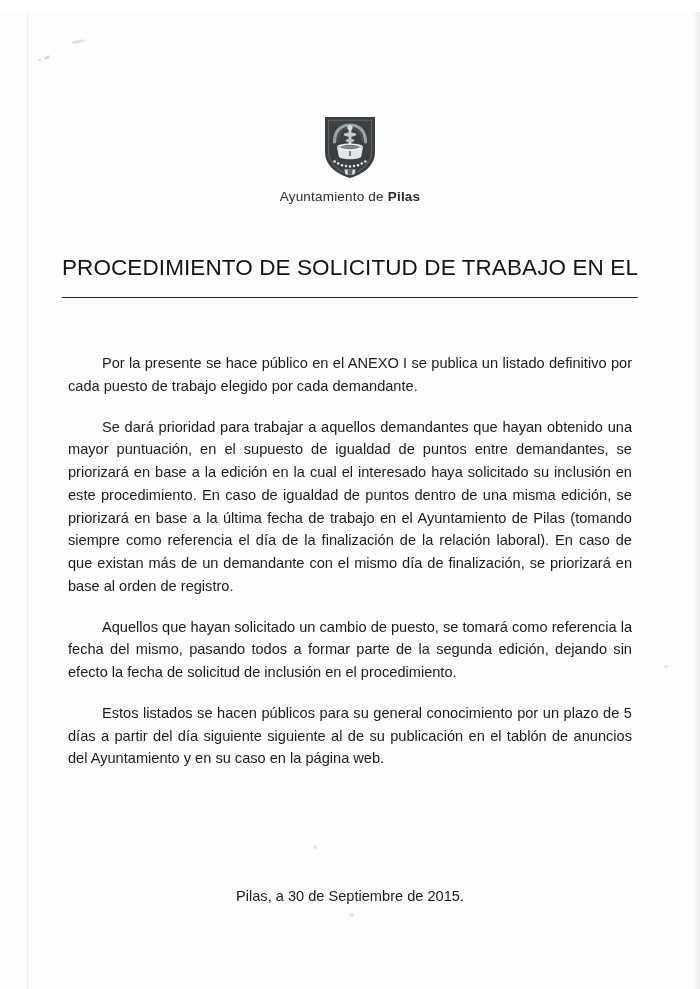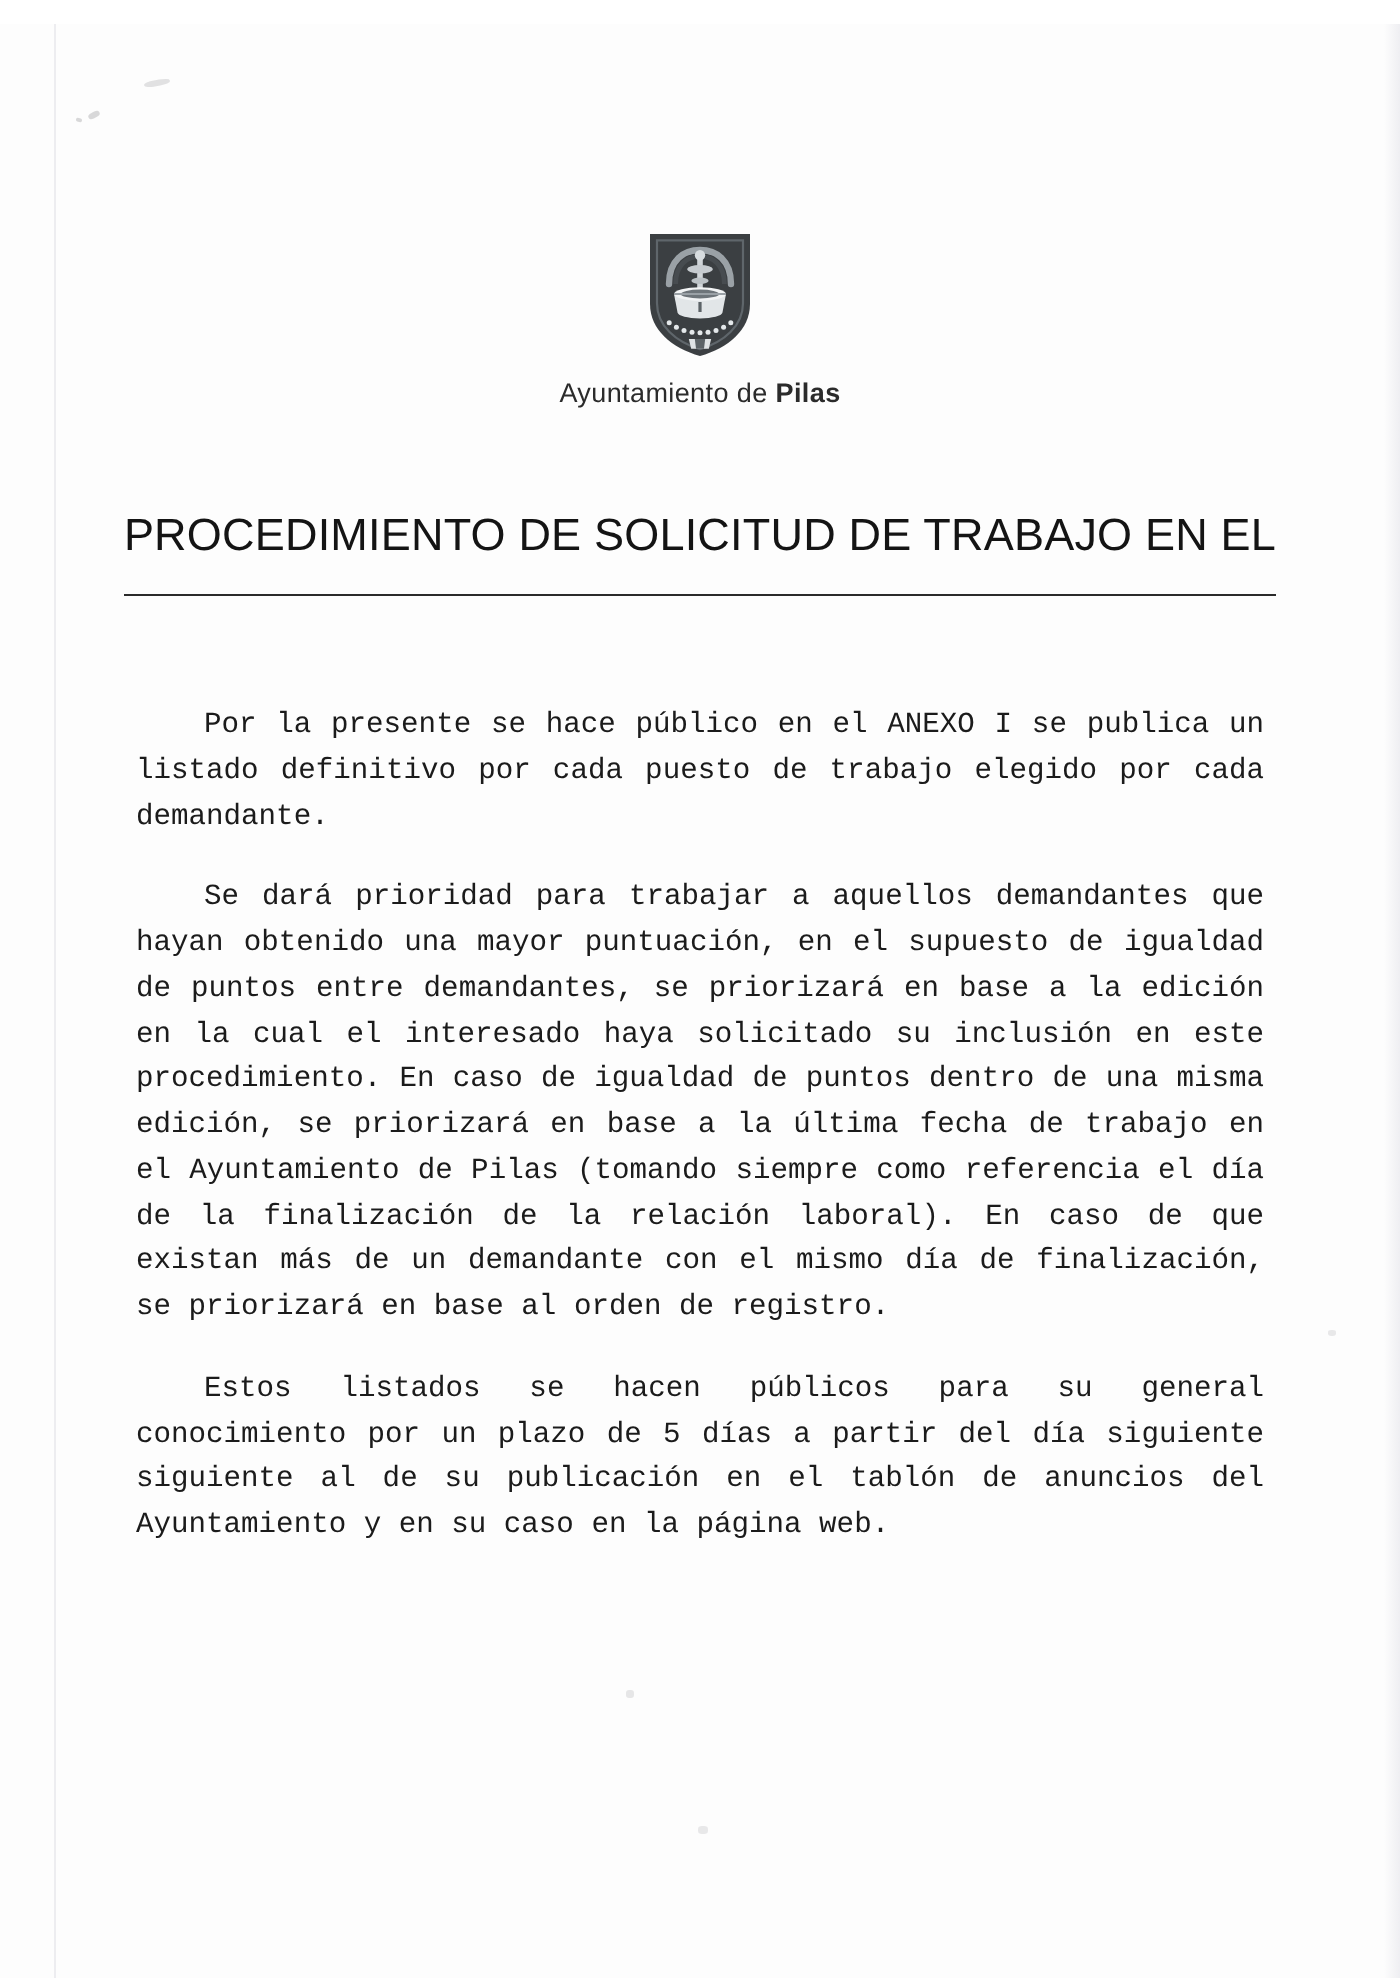--- a/index.html
+++ b/index.html
@@ -93,21 +93,20 @@
     width: 564px;
   }
   .para {
     margin: 0 0 18px 0;
     text-indent: 34px;
     text-align: justify;
     font-size: 14.6px;
     line-height: 1.56;
     color: #1b1b1b;
     hyphens: none;
-    font-family: Liberation Mono, monospace;
   }
   .para:last-child { margin-bottom: 0; }
 
   
   .closing {
     position: absolute;
     left: 0; right: 0;
     top: 876px;
     text-align: center;
     font-size: 14.6px;
@@ -185,17 +184,19 @@
     </div>
   </div>
 
   <h1 class="doc-title">
     <span class="tl tl1">PROCEDIMIENTO DE SOLICITUD DE TRABAJO EN EL</span><br>
   </h1>
 
   <div class="body-block">
     <p class="para">Por la presente se hace público en el  ANEXO I se publica un listado definitivo por cada puesto de trabajo elegido por cada demandante.</p>
     <p class="para">Se dará prioridad para trabajar a aquellos demandantes que hayan obtenido una mayor puntuación, en el supuesto de igualdad de puntos entre demandantes, se priorizará en base a la edición en la cual el interesado haya solicitado su inclusión en este procedimiento. En caso de igualdad de puntos dentro de una misma edición, se priorizará en base a la última fecha de trabajo en el Ayuntamiento de Pilas (tomando siempre como referencia el día de la finalización de la relación laboral). En caso de que existan más de un demandante con el mismo día de finalización, se priorizará en base al orden de registro.</p>
+    <p class="para">Aquellos que hayan solicitado un cambio de puesto, se tomará como referencia la fecha del mismo, pasando todos a formar parte de la segunda edición, dejando sin efecto la fecha de solicitud de inclusión en el procedimiento.</p>
     <p class="para">Estos listados se hacen públicos para su general conocimiento por un plazo de 5 días a partir del día siguiente siguiente al de su publicación en el tablón de anuncios del Ayuntamiento y en su caso en la página web.</p>
   </div>
 
+  <div class="closing">Pilas, a 30 de Septiembre de 2015.</div>
 
 </div>
 
 </body></html>

